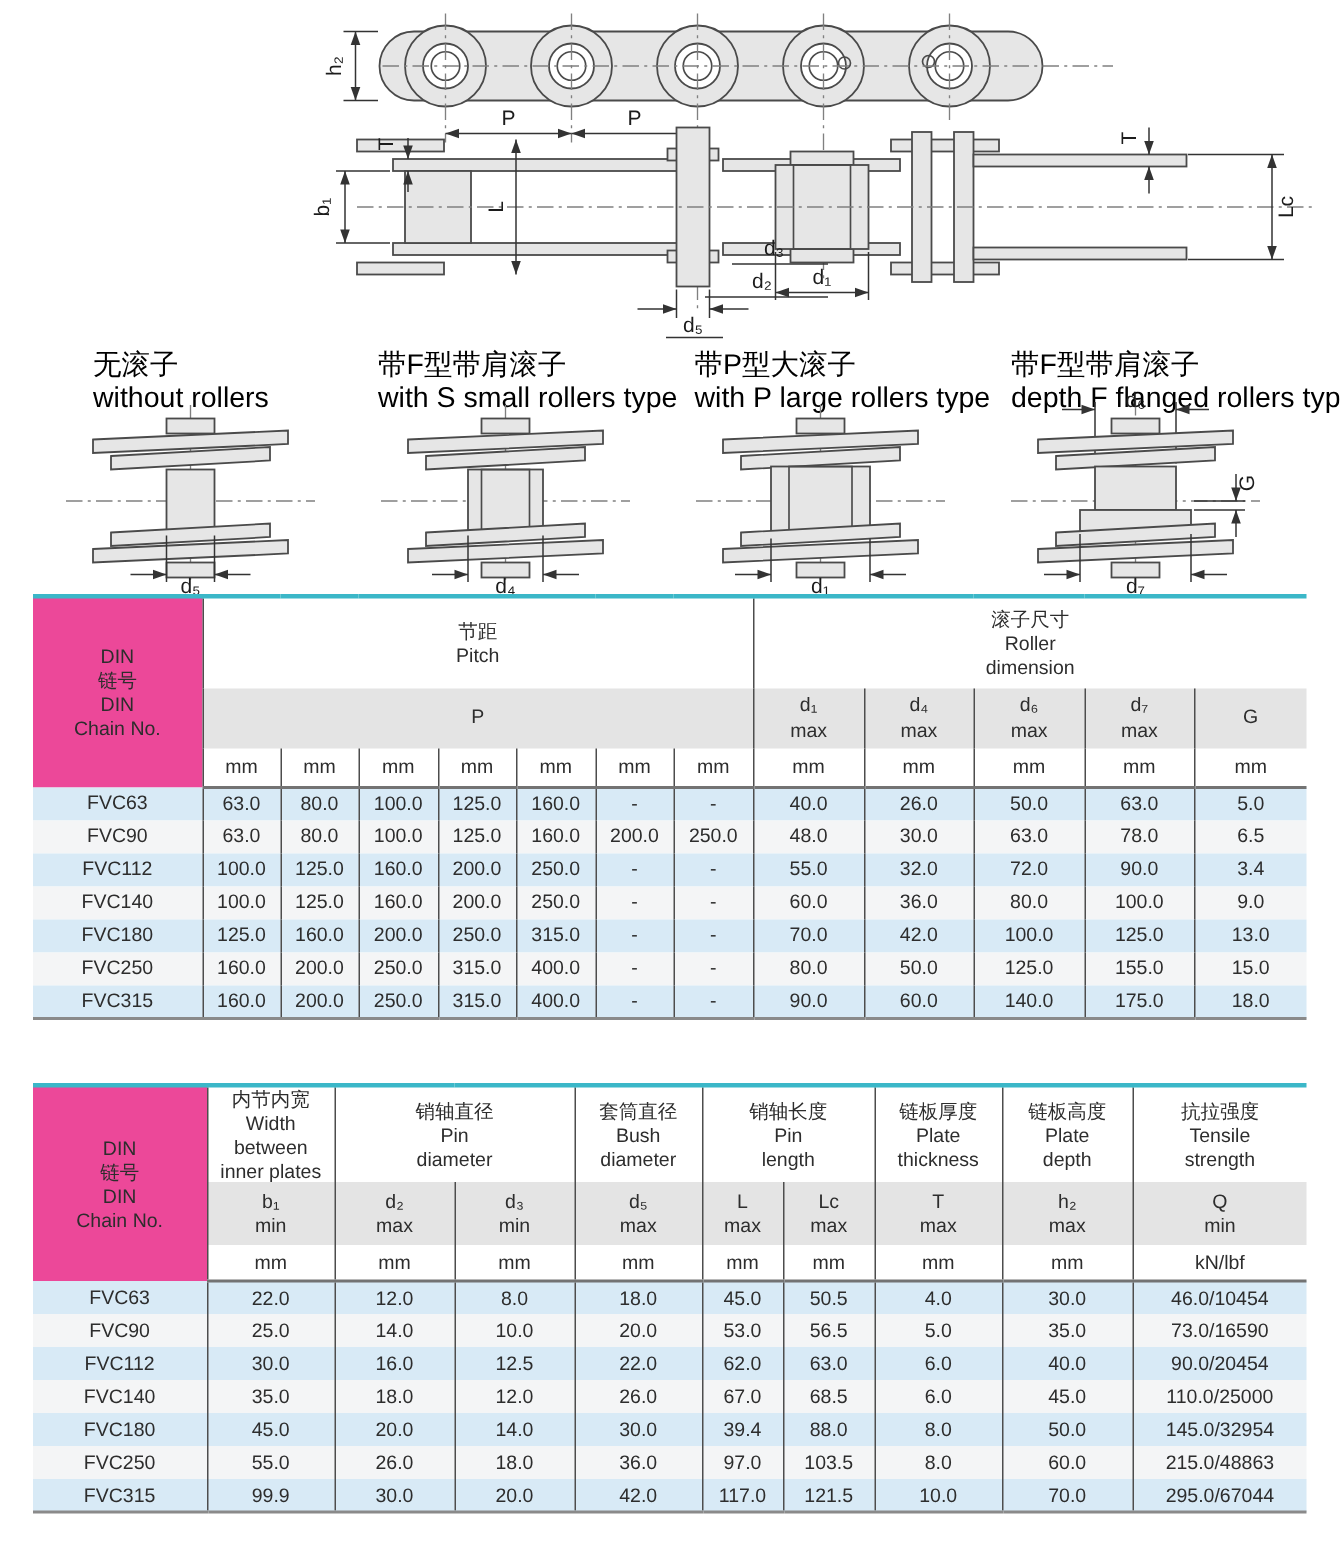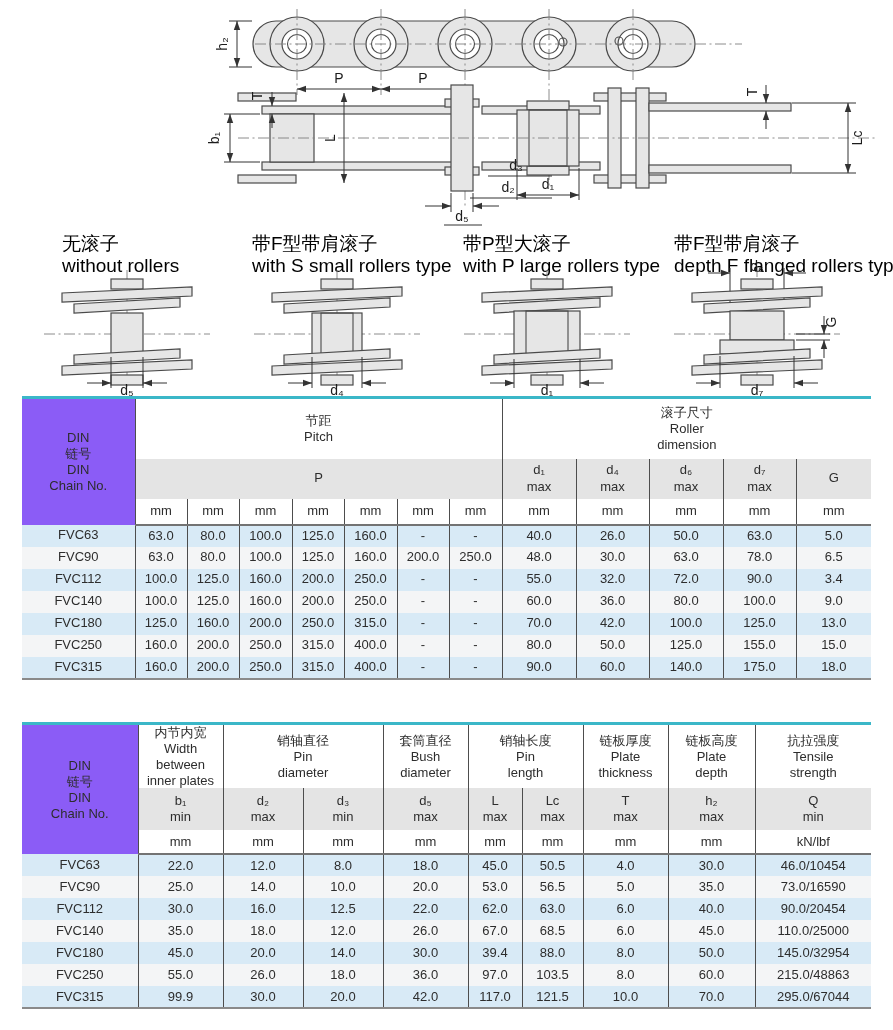--- a/index.html
+++ b/index.html
@@ -20,21 +20,21 @@
   
   table.spec{position:absolute;left:22px;width:849px;border-collapse:collapse;table-layout:fixed;
              border-top:3px solid #3bb7c8}
   #table1{top:396px}
   #table2{top:722px}
   table.spec th,table.spec td{border-left:1px solid #4d4d4d;border-right:1px solid #4d4d4d;
              text-align:center;vertical-align:middle;padding:0;font-weight:normal;
              white-space:pre-line;font-size:13px;line-height:1.28;color:#2d2d2d}
   table.spec tr>*:first-child{border-left:none}
   table.spec tr>*:last-child{border-right:none}
-  table.spec th.din{background:#8b5cf6;line-height:1.35}
+  table.spec th.din{background:#ec4899;line-height:1.35}
   table.spec tr.grp-row{height:61px}
   #table2 tr.grp-row{height:64px}
   table.spec tr.grp-row th{line-height:1.22}
   table.spec tr.band{height:40px}
   #table2 tr.band{height:42px}
   table.spec tr.band th{background:#e4e4e4}
   table.spec tr.units{height:26px}
   #table2 tr.units{height:24px}
   table.spec tr.units th{border-bottom:2px solid #737373}
   table.spec tbody tr{height:22px}

